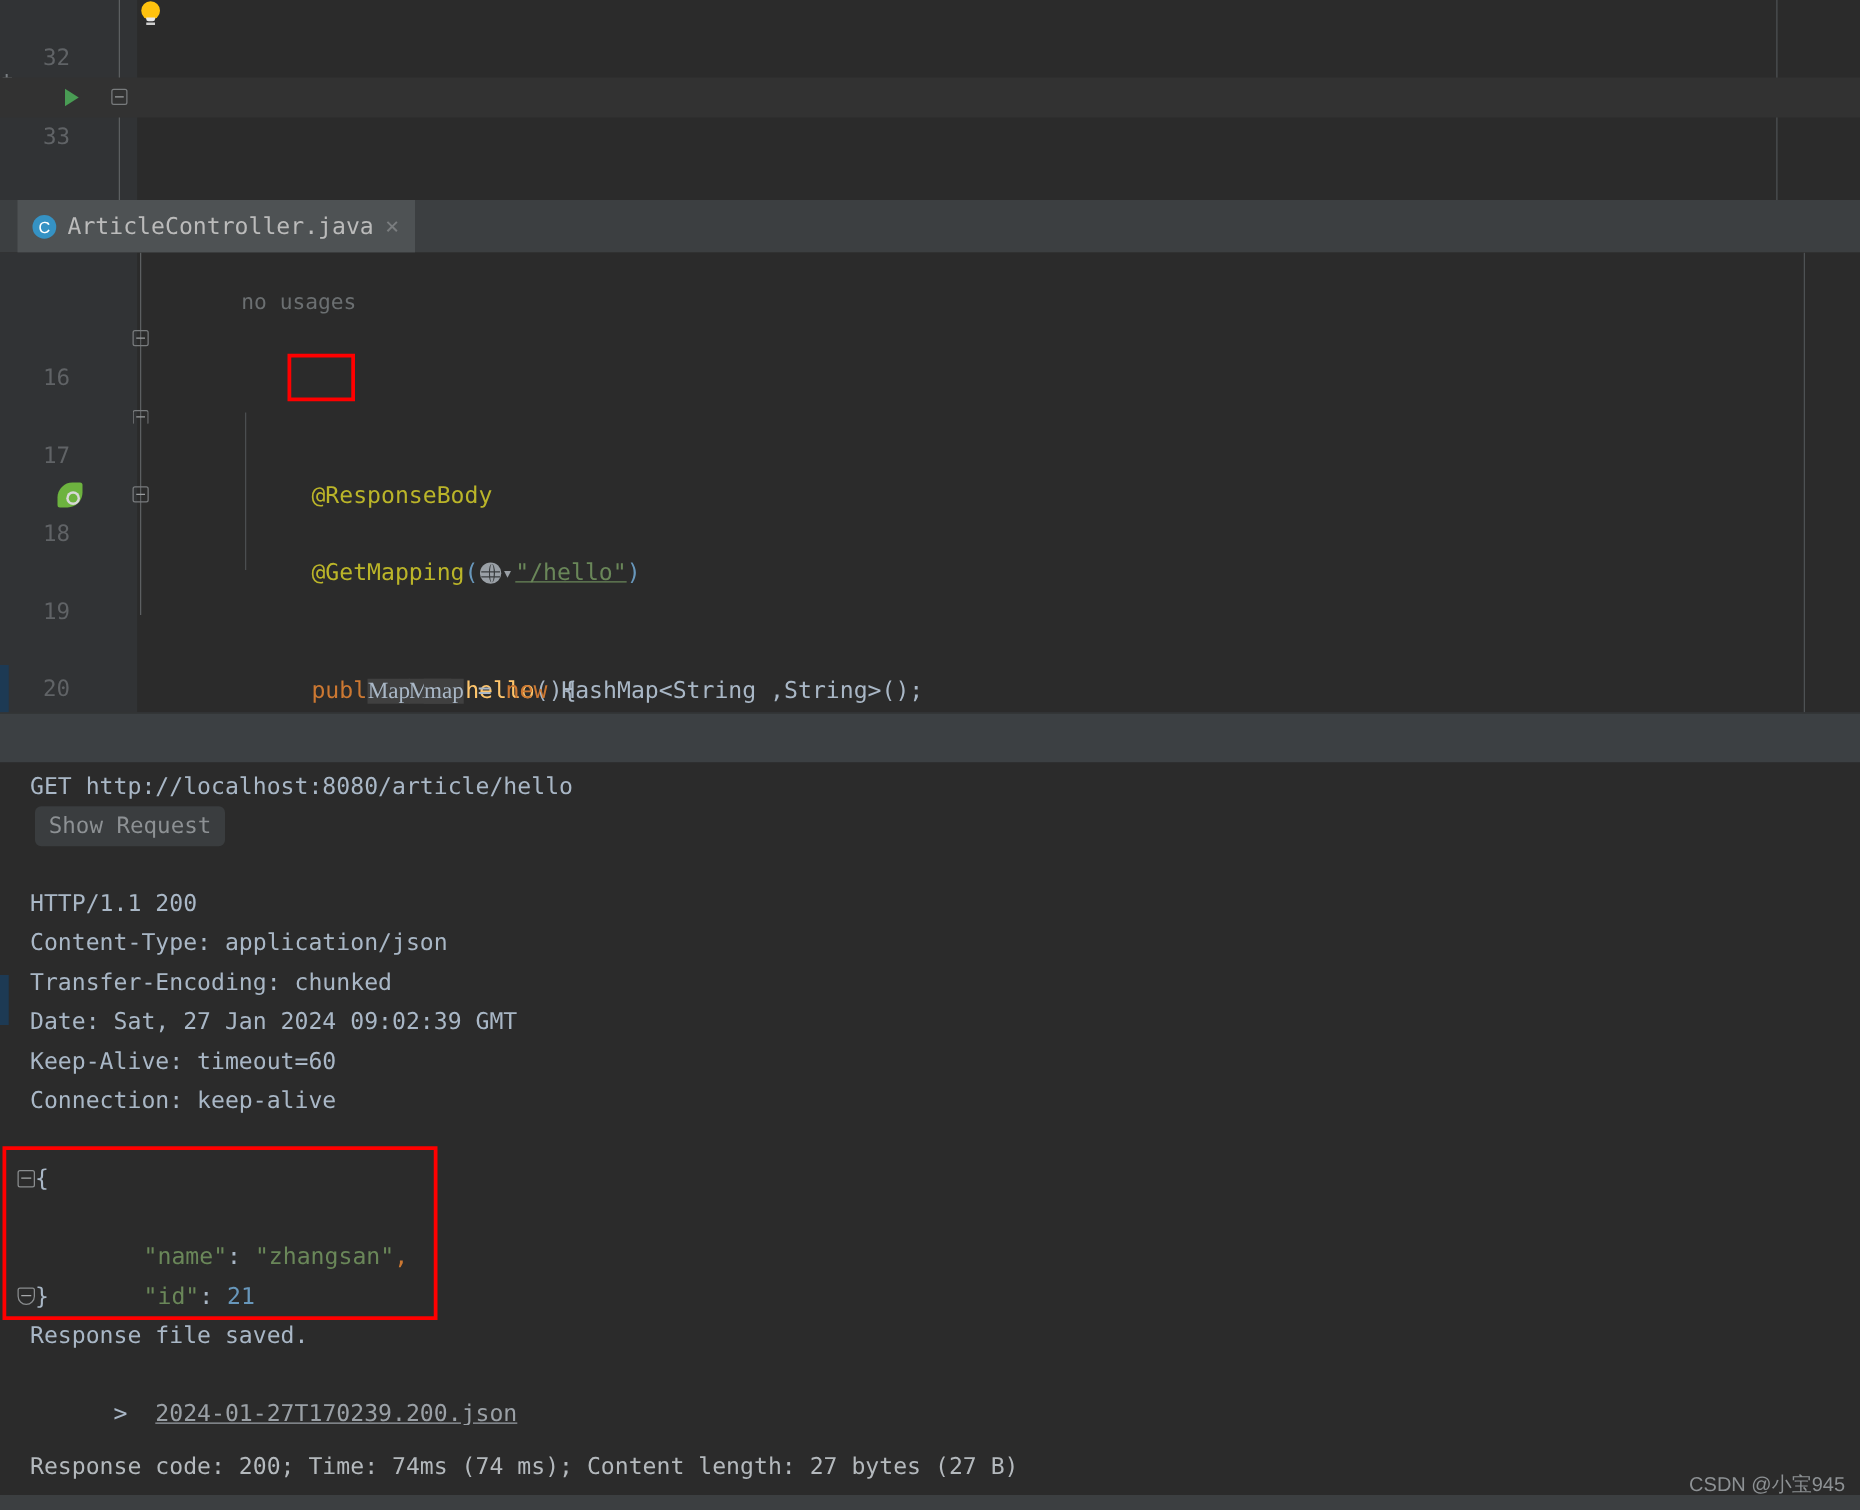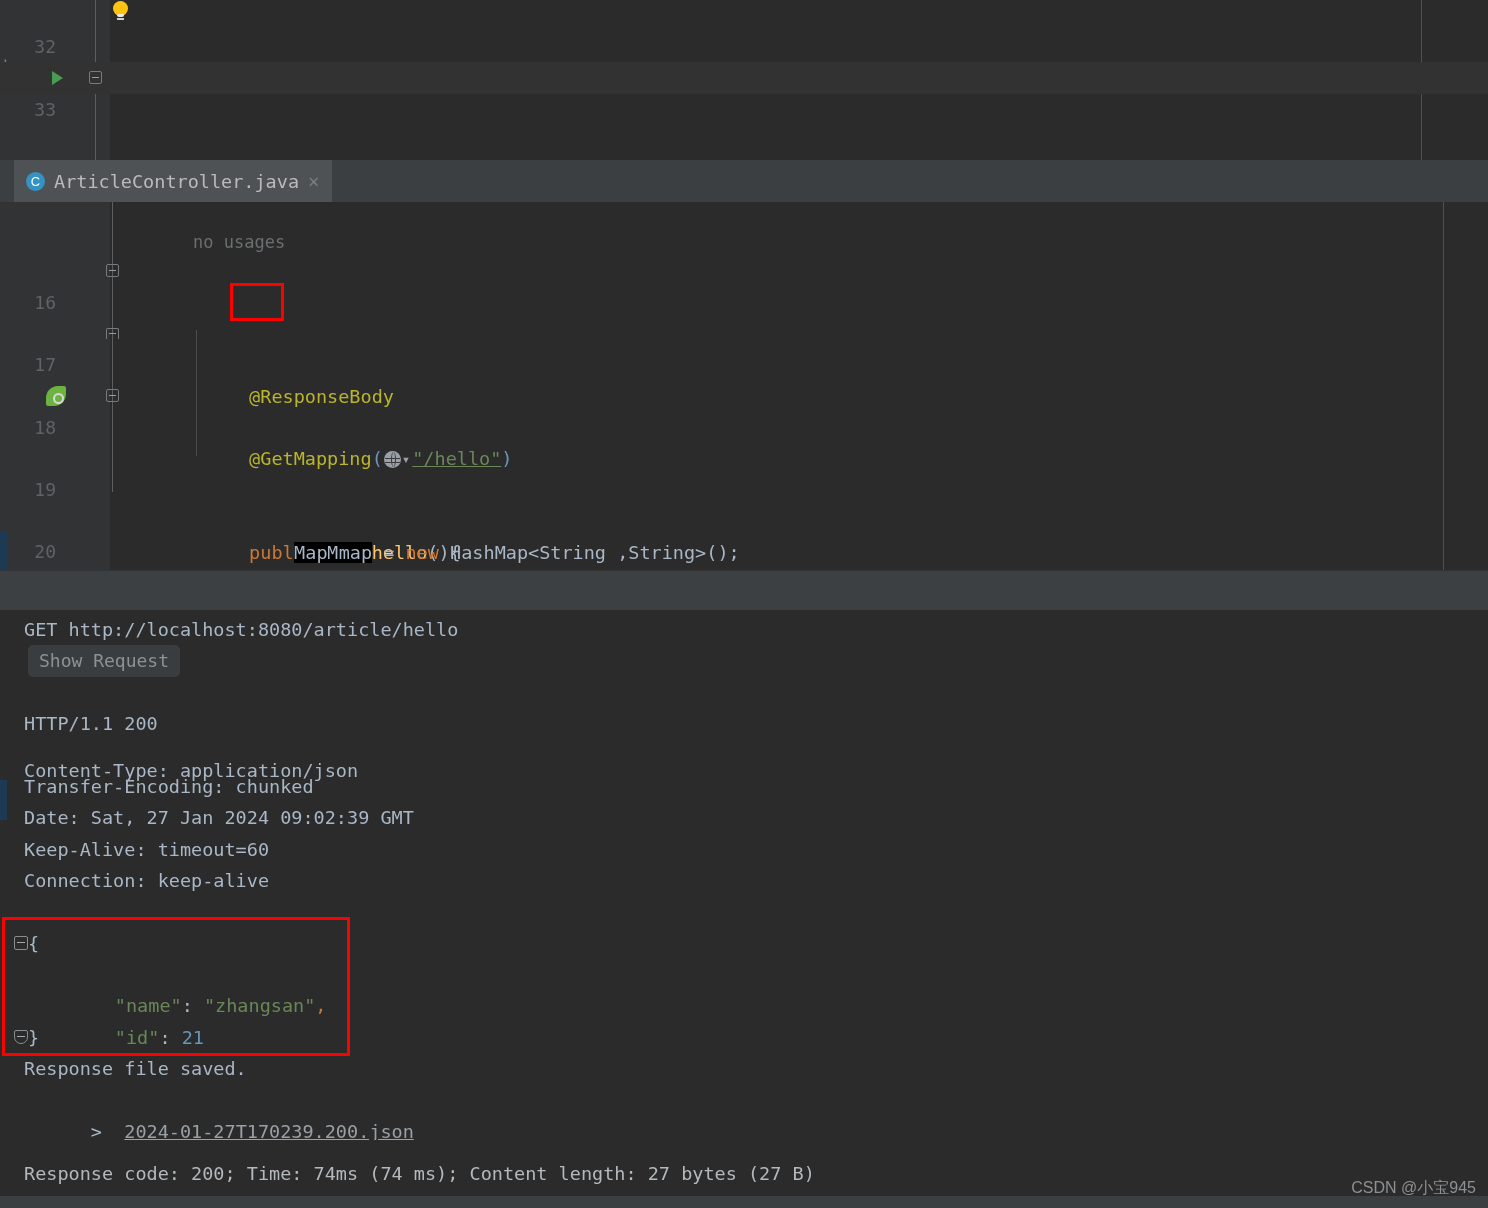--- a/index.html
+++ b/index.html
@@ -92,21 +92,21 @@
   .str     { color: #6a8759; }
   .num     { color: #6897bb; }
   .plain   { color: #a9b7c6; }
   .punct   { color: #a9b7c6; }
   .hint    { color: #6b6f71; }
   .method  { color: #ffc66d; }
   .uline   { text-decoration: underline; }
   .ang     { color: #6897bb; }
 
   
-  .sel-ident { background: #000000; }
+  .sel-ident { background: #404040; font-family: Liberation Serif, serif; }
 
   
   #http-pane { top: 0; height: 160px; }
 
   .run-arrow {
     position: absolute;
     left: 52px; top: 9px;
     width: 0; height: 0;
     border-left: 11px solid #499c54;
     border-top: 7px solid transparent;
@@ -420,21 +420,21 @@
   <div class="redbox" style="left:230px; top:283px; width:54px; height:38px;"></div>
 
   <div id="splitter"></div>
 
   <div id="response-pane">
     <div class="vcs-strip vcs-blue" style="top:170px; height:40px;"></div>
 
     <div class="rline" style="top:4px;">GET http://localhost:8080/article/hello</div>
 
     <div class="rline" style="top:98px;">HTTP/1.1 200</div>
-    <div class="rline" style="top:145px;">Content-Type: application/json</div>
+    <div class="rline" style="top:129px;">Content-Type: application/json</div>
     <div class="rline" style="top:161px;">Transfer-Encoding: chunked</div>
     <div class="rline" style="top:192px;">Date: Sat, 27 Jan 2024 09:02:39 GMT</div>
     <div class="rline" style="top:224px;">Keep-Alive: timeout=60</div>
     <div class="rline" style="top:255px;">Connection: keep-alive</div>
 
     <span class="json-fold" style="left:14px; top:326px;"></span>
     <div class="rline" style="top:318px; left:28px;">{</div>
 
     <div class="rline" style="top:349px; left:48px;">
       <span class="str">"name"</span><span class="punct">: </span><span class="str">"zhangsan"</span><span class="kw">,</span>

